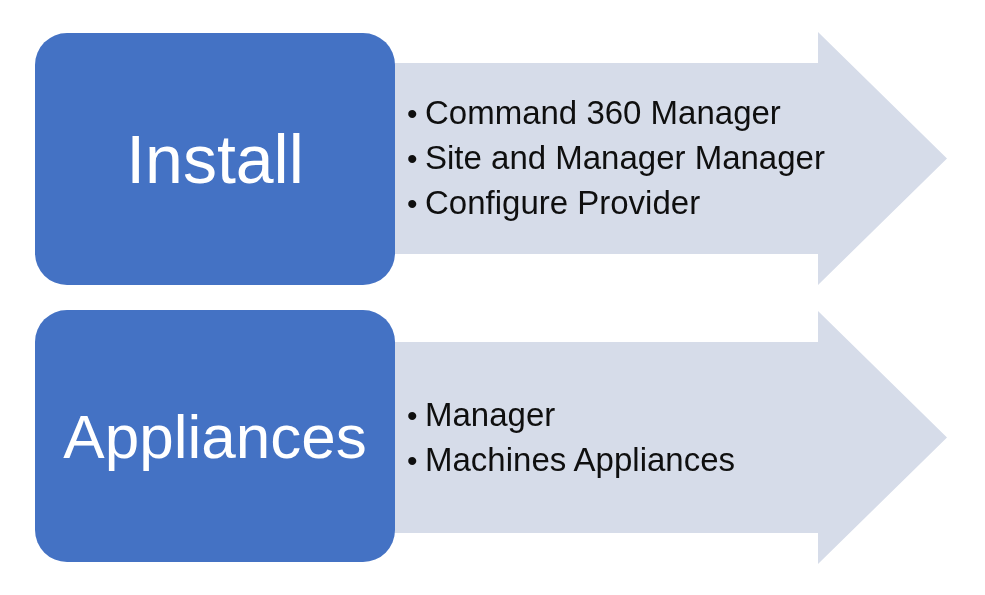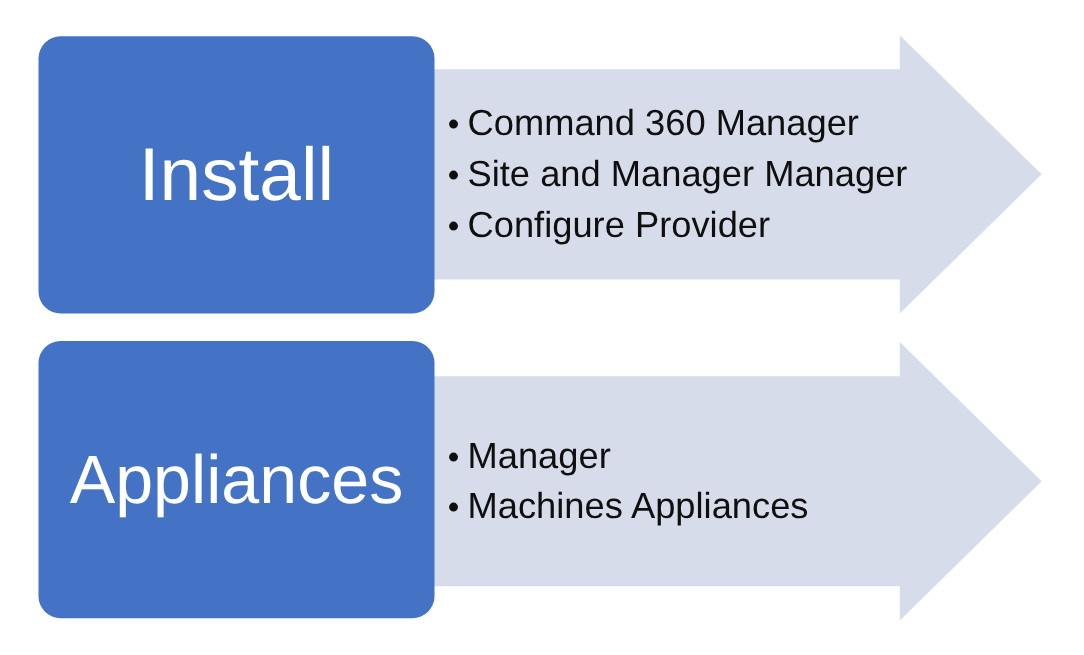--- a/index.html
+++ b/index.html
@@ -14,21 +14,21 @@
     height: 595px;
     background: #ffffff;
     overflow: hidden;
   }
   .step-box {
     position: absolute;
     left: 35px;
     width: 360px;
     height: 252px;
     background: #4472C4;
-    border-radius: 20px;
+    border-radius: 32px;
     display: flex;
     align-items: center;
     justify-content: center;
     z-index: 2;
   }
   .step-box.row1 { top: 33px; }
   .step-box.row2 { top: 310px; }
   .step-label {
     color: #ffffff;
     text-align: center;

